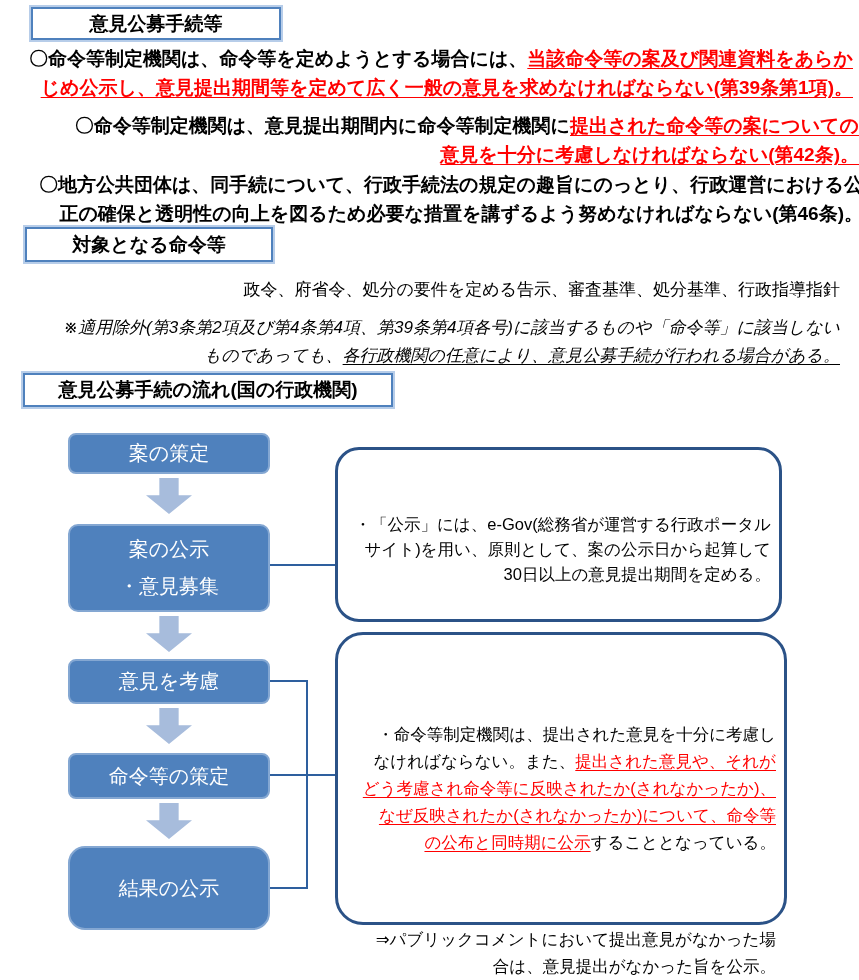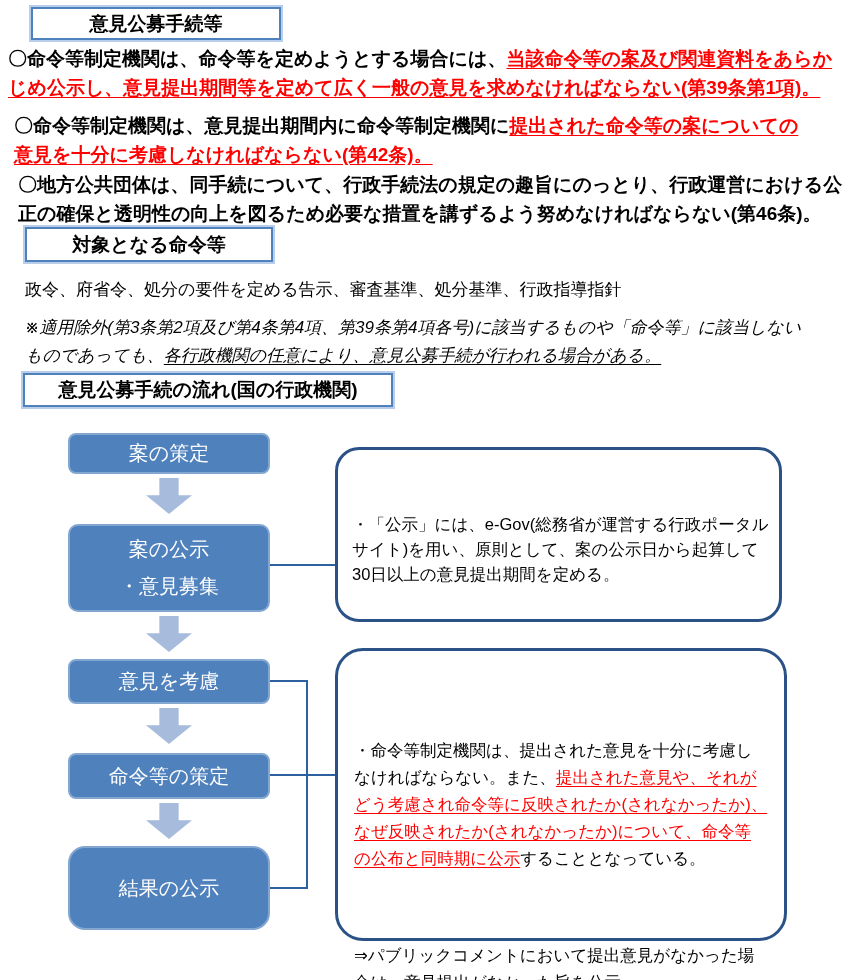--- a/index.html
+++ b/index.html
@@ -1,21 +1,21 @@
 <!DOCTYPE html>
 <html lang="ja"><head>
 <meta charset="utf-8">
 <style>
   html,body{margin:0;padding:0;}
   body{
     width:859px;height:980px;background:#ffffff;position:relative;
     font-family:"Liberation Sans","DejaVu Sans",sans-serif;
     color:#000;
   }
-  .abs{position:absolute;}
+  .abs{position:absolute;text-align:right;}
   .prex{white-space:pre;}
 
   
   .hdr{
     background:#fff;
     border:2px solid #4f81bd;
     outline:2px solid #b7cde9;
     display:flex;align-items:center;justify-content:center;
     font-weight:bold;font-size:19px;
     box-sizing:border-box;
@@ -103,21 +103,21 @@
 <div class="abs cline" style="left:270px;top:887px;width:38px;height:2px;"></div>
 
 <div class="abs callout prex" style="left:335px;top:447px;width:447px;height:175px;border-radius:24px;padding:12px 8px 10px 14px;line-height:25px;">
   <div class="prex">・「公示」には、e-Gov(総務省が運営する行政ポータル
 サイト)を用い、原則として、案の公示日から起算して
 30日以上の意見提出期間を定める。</div>
   <div style="margin-top:24px;" class="prex">・意見提出は、各意見公募案件の担当部局が定める
 適宜の方法(電子メール、FAX等)による。</div>
 </div>
 
-<div class="abs callout prex" style="left:335px;top:648px;width:452px;height:293px;border-radius:28px;padding:32px 8px 0 16px;line-height:27px;">
+<div class="abs callout prex" style="left:335px;top:632px;width:452px;height:293px;border-radius:28px;padding:32px 8px 0 16px;line-height:27px;">
   <div class="prex"><span>・命令等制定機関は、提出された意見を十分に考慮し
 なければならない。また、</span><span class="red">提出された意見や、それが
 どう考慮され命令等に反映されたか(されなかったか)、
 なぜ反映されたか(されなかったか)について、命令等
 の公布と同時期に公示</span><span>することとなっている。</span></div>
   <div style="margin-top:16px;" class="prex">⇒パブリックコメントにおいて提出意見がなかった場
 合は、意見提出がなかった旨を公示。</div>
   
 </div>
 

